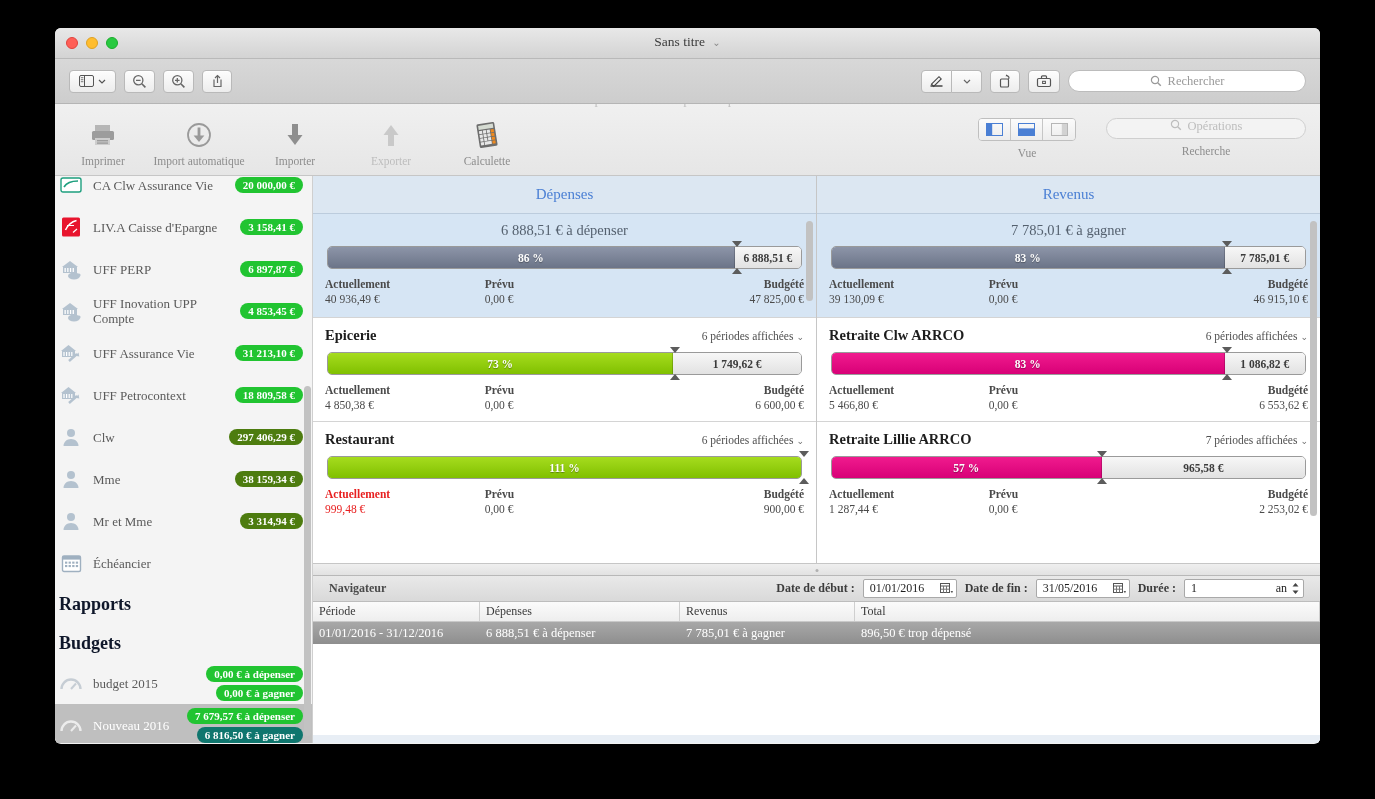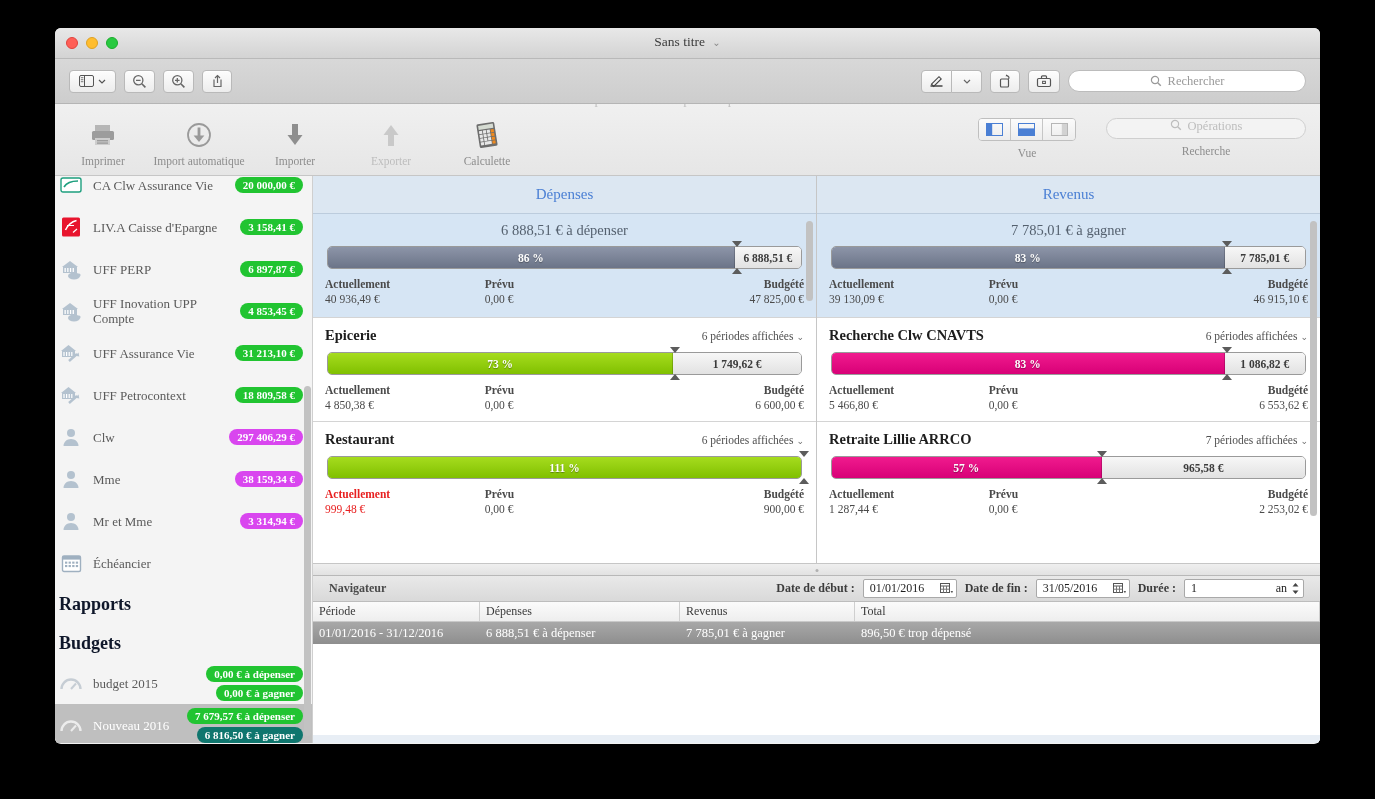--- a/index.html
+++ b/index.html
@@ -131,21 +131,21 @@
   .sb-row .ic { width: 24px; flex: 0 0 24px; display: flex; align-items: center; justify-content: center; }
   .sb-row .lbl {
     flex: 1; font-size: 13px; color: #5a5a5a; line-height: 15px;
   }
   .sb-row.sel .lbl { color: #fff; }
   .badge {
     display: inline-block; padding: 2px 8px; border-radius: 9px;
     font-size: 11px; font-weight: bold; color: #fff; white-space: nowrap;
   }
   .badge.green { background: #21c431; }
-  .badge.gray  { background: #d946ef; }
+  .badge.gray  { background: #4d7c0f; }
   .badge.red   { background: #0f766e; }
   .badge-stack { display: flex; flex-direction: column; align-items: flex-end; gap: 3px; }
   .sb-head {
     font-size: 18px; font-weight: bold; color: #0f172a;
     padding: 10px 0 8px 14px;
   }
   .sb-vscroll {
     position: absolute; right: 1px; top: 210px;
     width: 7px; height: 350px; border-radius: 4px; background: #c2c2c2;
   }
@@ -810,21 +810,21 @@
                 </div>
                 <div class="c end">
                   <span class="k">Budgété</span>
                   <span class="v">46 915,10 €</span>
                 </div>
               </div>
             </div>
 
             <div class="cat">
               <div class="cat-head">
-                <span class="cat-name">Recherche Clw CNAVTS</span>
+                <span class="cat-name">Retraite Clw ARRCO</span>
                 <span class="cat-periods">
                   <span>6 périodes affichées</span><span class="chev">⌄</span>
                 </span>
               </div>
               <div class="barwrap">
                 <div class="bar">
                   <div class="fill pink" style="width:83%">
                     <span>83 %</span>
                   </div>
                   <div class="rest lightgray">

